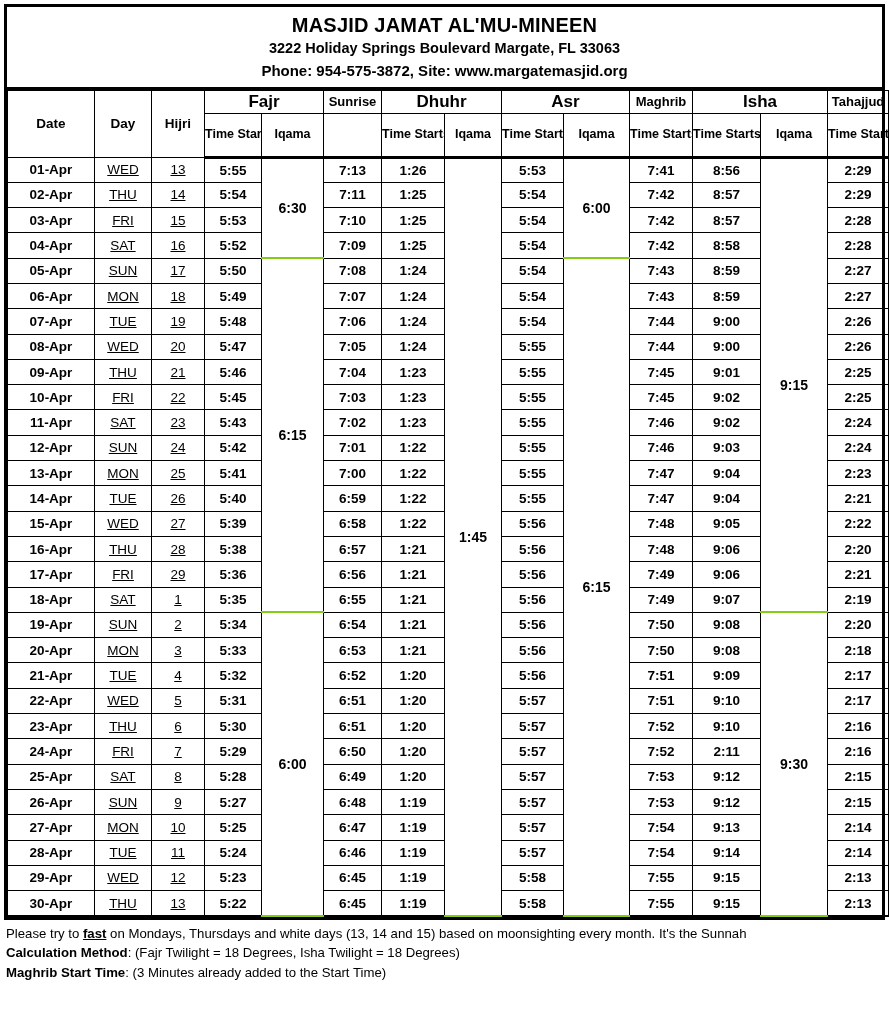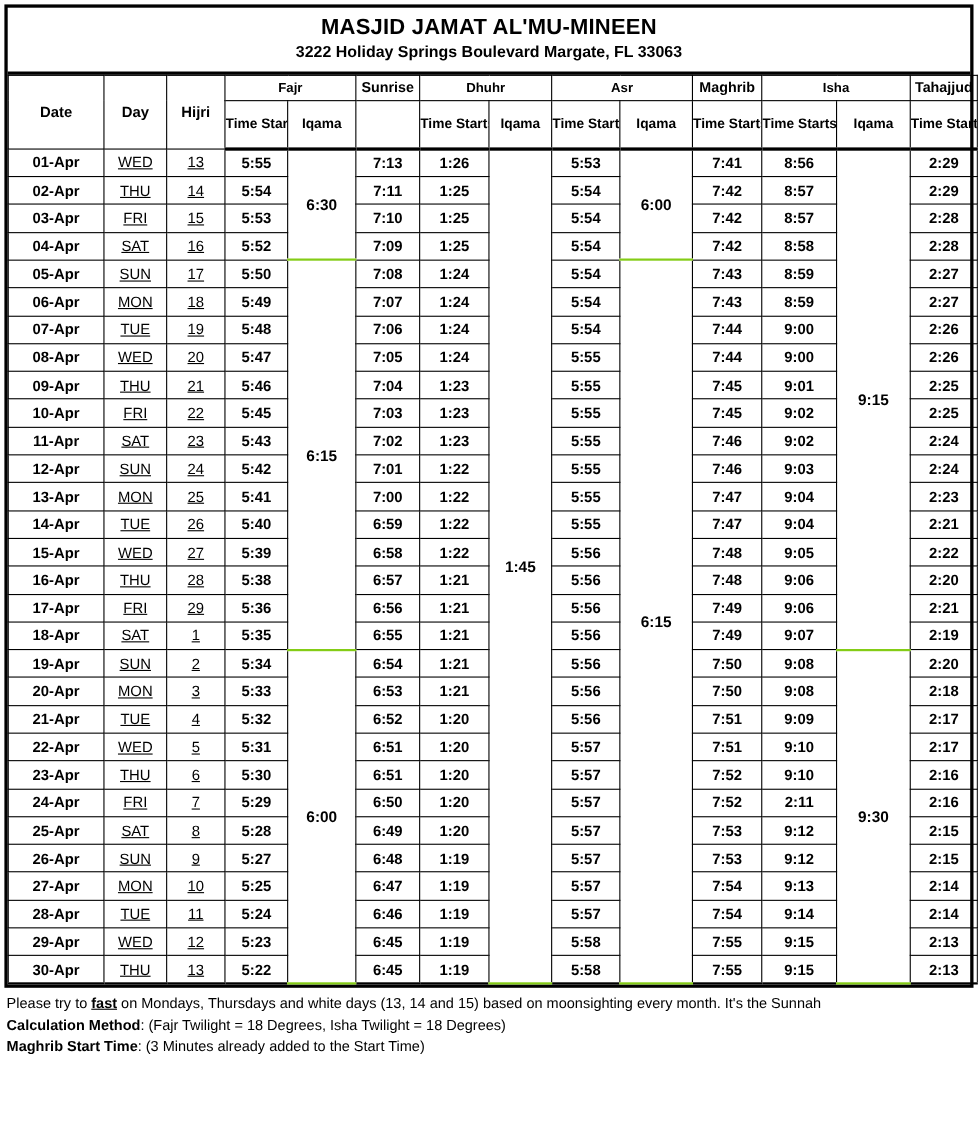--- a/index.html
+++ b/index.html
@@ -65,21 +65,21 @@
   table.sched th, table.sched td {
     border: 1px solid #000;
     text-align: center;
     vertical-align: middle;
     padding: 0;
     overflow: hidden;
     white-space: nowrap;
   }
   
   thead tr.tier1 th {
-    font-size: 12px;
+    font-size: 17px;
     font-weight: bold;
     height: 22px;
     line-height: 22px;
   }
   thead tr.tier1 th.small {
     font-size: 13px;
   }
   thead tr.tier1 th.rowspan2 {
     font-size: 13.5px;
   }
@@ -144,20 +144,21 @@
 </head>
 <body>
 
 <div id="page">
 
   <div class="frame">
 
     <div class="titleblock">
       <div class="t-org">MASJID JAMAT AL'MU-MINEEN</div>
       <div class="t-addr">3222 Holiday Springs Boulevard Margate, FL 33063</div>
+      <div class="t-phone">Phone: 954-575-3872, Site: www.margatemasjid.org</div>
     </div>
 
     <table class="sched">
       <colgroup>
         <col class="c-date">
           <col class="c-day">
           <col class="c-hijri">
         <col class="c-fajrt">
           <col class="c-fajri">
         <col class="c-sunrise">

